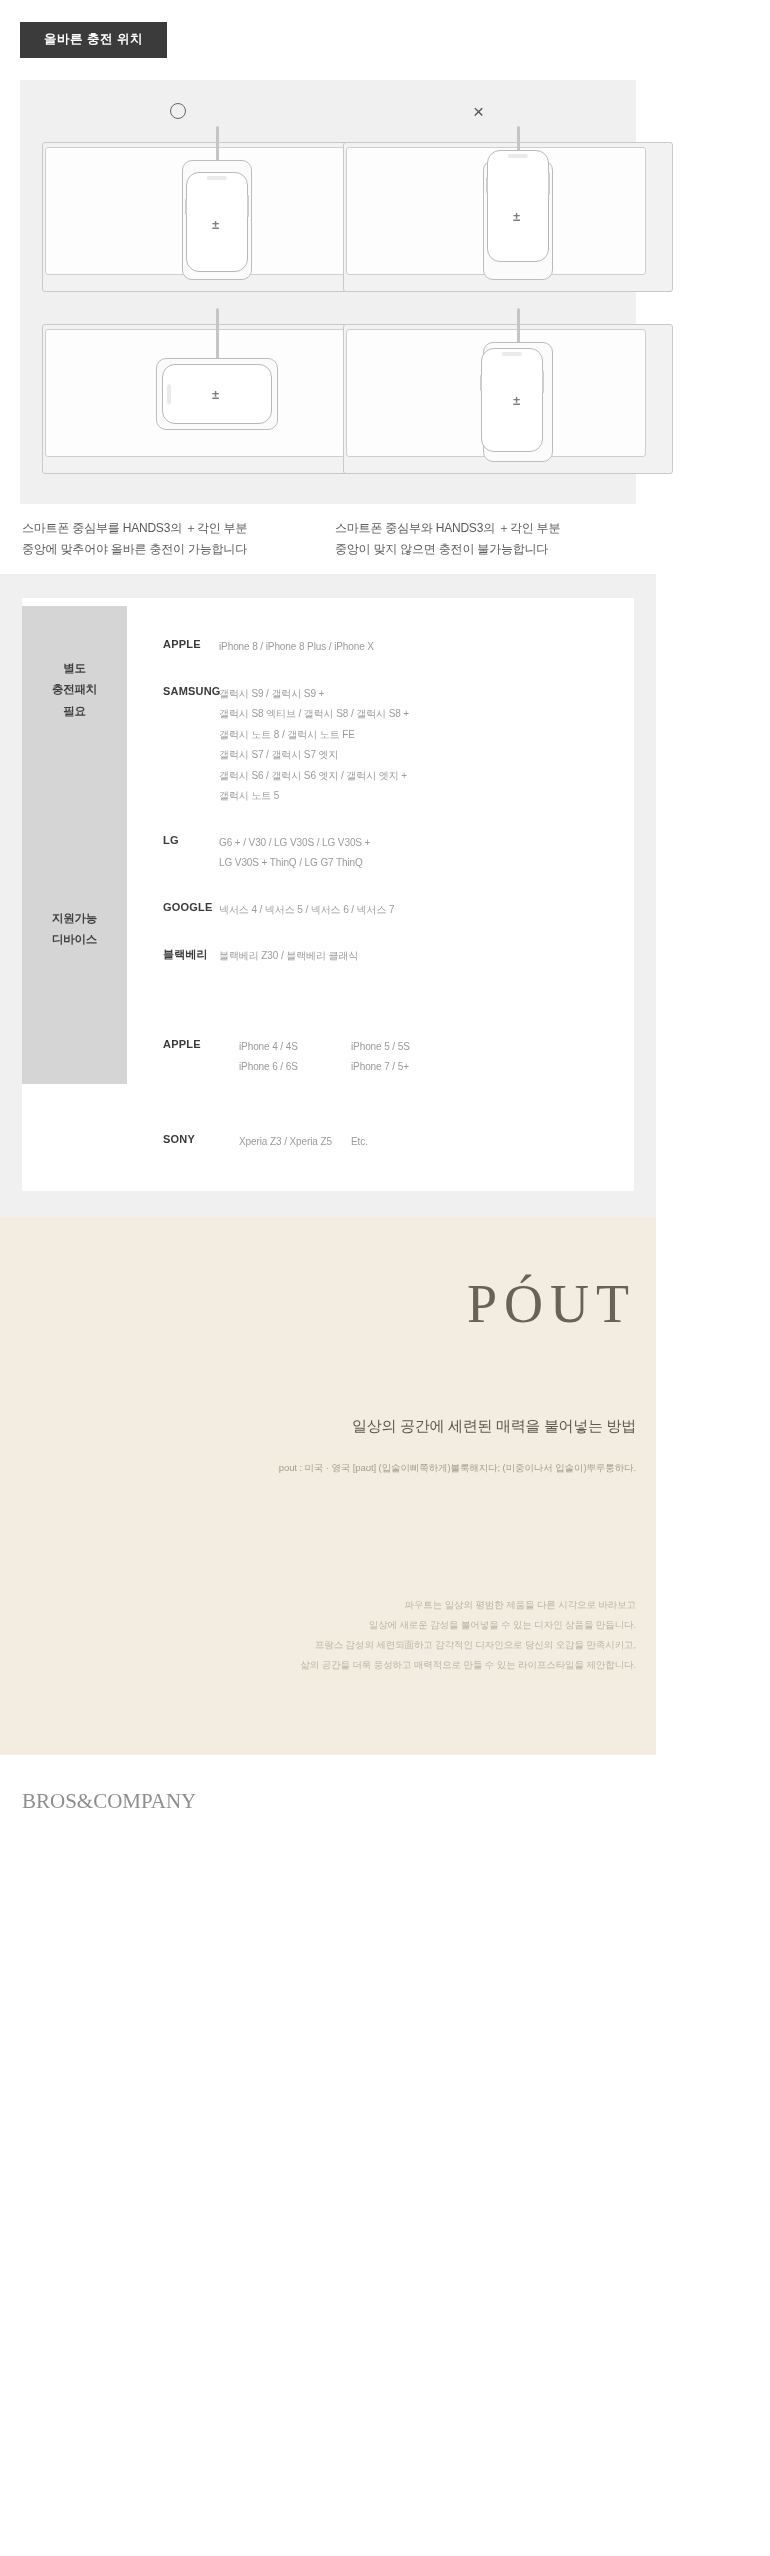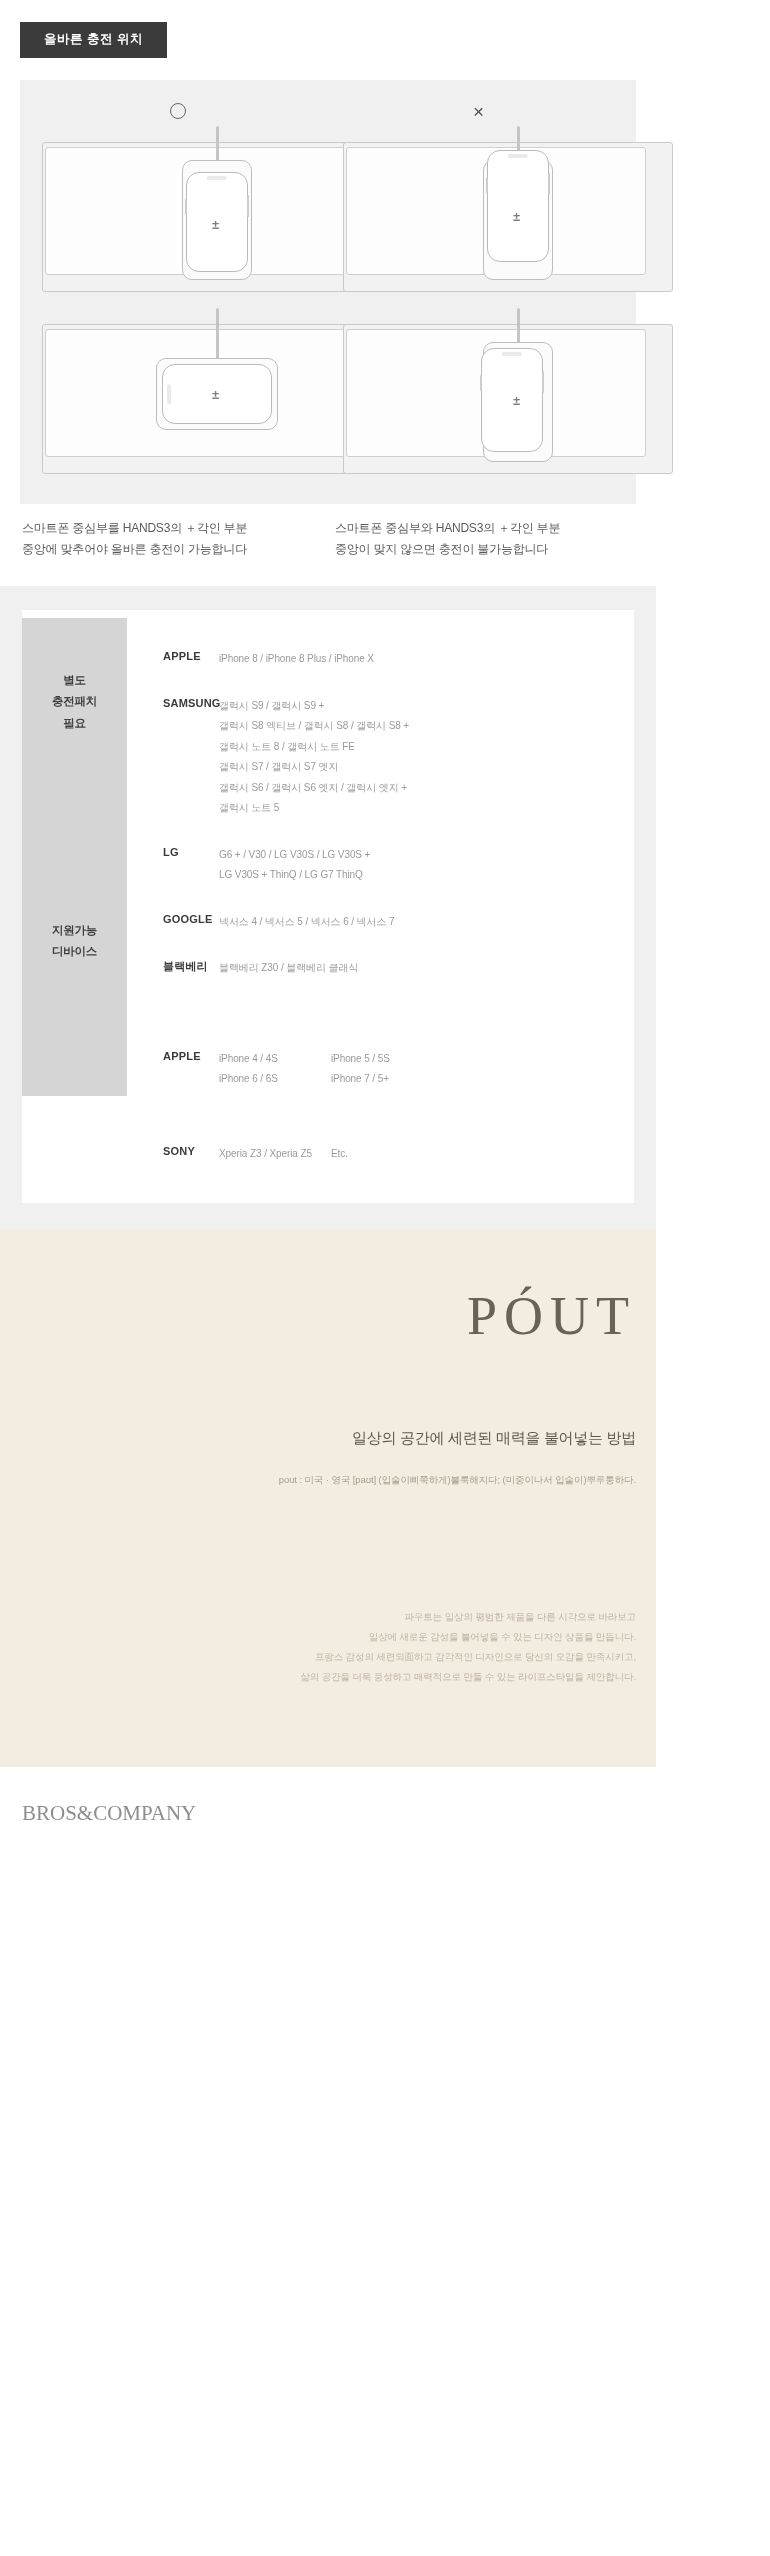--- a/index.html
+++ b/index.html
@@ -104,39 +104,39 @@
   .phone .btn-r { position: absolute; right: -2px; top: 22px; width: 2px; height: 22px; background: #cdcdcd; border-radius:2px; }
   .phone-land .notch { top: 50%; left: 4px; transform: translateY(-50%); width: 4px; height: 34%; }
 
   .caption {
     margin-top: 14px;
     font-size: 12px;
     line-height: 1.75;
     color: #5a5a5a;
     letter-spacing: -.2px;
   }
-  .cap-row { display: flex; gap: 14px; padding: 0 2px 26px 2px; }
+  .cap-row { display: flex; gap: 14px; padding: 0 2px 14px 2px; }
   .cap-row .col { width: 50%; }
 
   
   .sec-devices { background: #f0f0f0; padding: 24px 22px 26px 22px; }
   .dev-table { background: #ffffff; display: flex; }
   .dev-leftcol { width: 105px; flex: 0 0 105px; }
   .dev-block { background: #d5d5d5; display: flex; align-items: center; justify-content: center; text-align: center; }
   .dev-block-label { font-size: 11.5px; line-height: 1.85; color: #3f3f3f; font-weight: bold; letter-spacing: -.2px; }
   .dev-rightcol { flex: 1 1 auto; padding: 26px 0 26px 0; }
   .dev-group { display: flex; padding: 13px 0 13px 0; }
   .dev-brand {
     width: 92px; flex: 0 0 92px; padding-left: 36px;
     font-size: 11px; font-weight: bold; color: #3a3a3a; letter-spacing: .2px;
     padding-top: 1px;
   }
   .dev-models { font-size: 10px; color: #9a9a9a; line-height: 2.05; letter-spacing: -.1px; }
   .dev-models .two { display: flex; }
-  .dev-models .two span:first-child { width: 112px; display: inline-block; }
+  .dev-models .two span:first-child { width: 112px; display: inline-block; margin-left: 20px; }
 
   
   .sec-brand { background: #f3ece0; padding: 60px 20px 80px 20px; text-align: right; }
   .logo {
     font-family: "Liberation Serif", serif;
     font-size: 54px;
     letter-spacing: 7px;
     color: #6b6257;
     font-weight: normal;
     line-height: 1;

